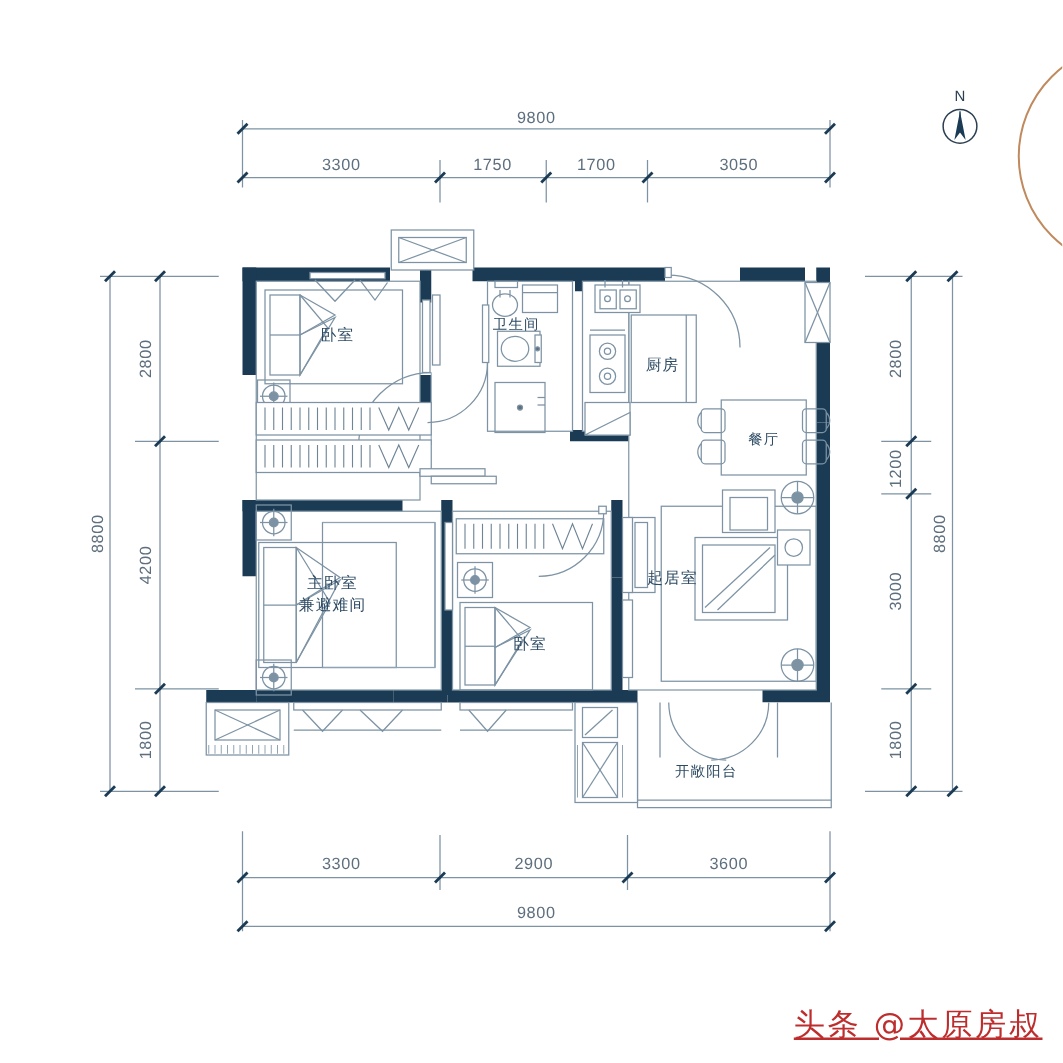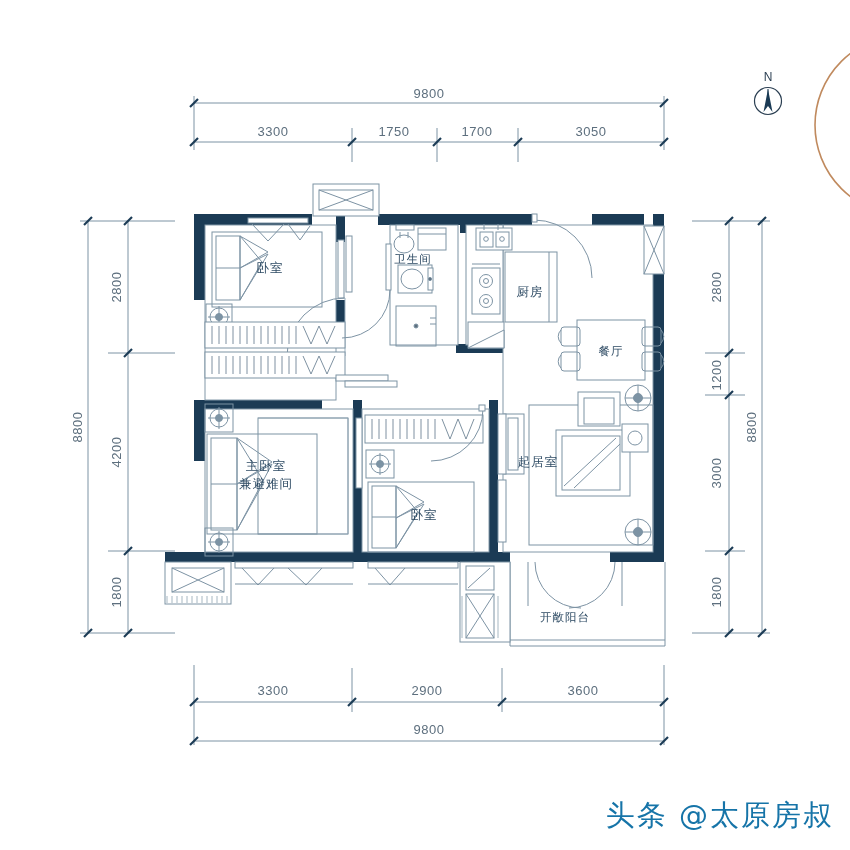--- a/index.html
+++ b/index.html
@@ -4,22 +4,22 @@
 <style>
   html,body{margin:0;padding:0;background:#ffffff;}
   body{width:850px;height:850px;overflow:hidden;font-family:"Liberation Sans","DejaVu Sans",sans-serif;}
   #stage{position:relative;width:850px;height:850px;background:#fff;}
   svg{display:block;}
   .dimtxt{font-family:"Liberation Sans","DejaVu Sans",sans-serif;font-size:13px;fill:#5d6f7e;letter-spacing:.5px;}
   .roomtxt{font-family:"DejaVu Sans","Liberation Sans",sans-serif;font-size:12.5px;fill:#2d4a63;letter-spacing:1px;}
   .roomtxt.sm{font-size:11.5px;}
   .ntxt{font-family:"Liberation Sans",sans-serif;font-size:12px;fill:#2b3f52;}
   .wm{position:absolute;right:16px;bottom:14px;font-family:"DejaVu Sans","Liberation Sans",sans-serif;
-      font-size:29px;color:#0369a1;letter-spacing:2px;white-space:nowrap;opacity:.92;
-      text-shadow:0 1px 0 rgba(255,255,255,.9);}
+      font-size:25px;color:#b91c1c;letter-spacing:2px;white-space:nowrap;opacity:.92;
+      text-shadow:0 1px 0 rgba(255,255,255,.9);text-decoration:underline;}
 </style>
 </head>
 <body>
 
 <div id="stage">
 
 <svg width="850" height="850" viewBox="0 0 850 850">
   <defs>
     <g id="hatchTick">
           <line x1="0" y1="0" x2="0" y2="7" stroke="#7d93a4" stroke-width="1"></line>

